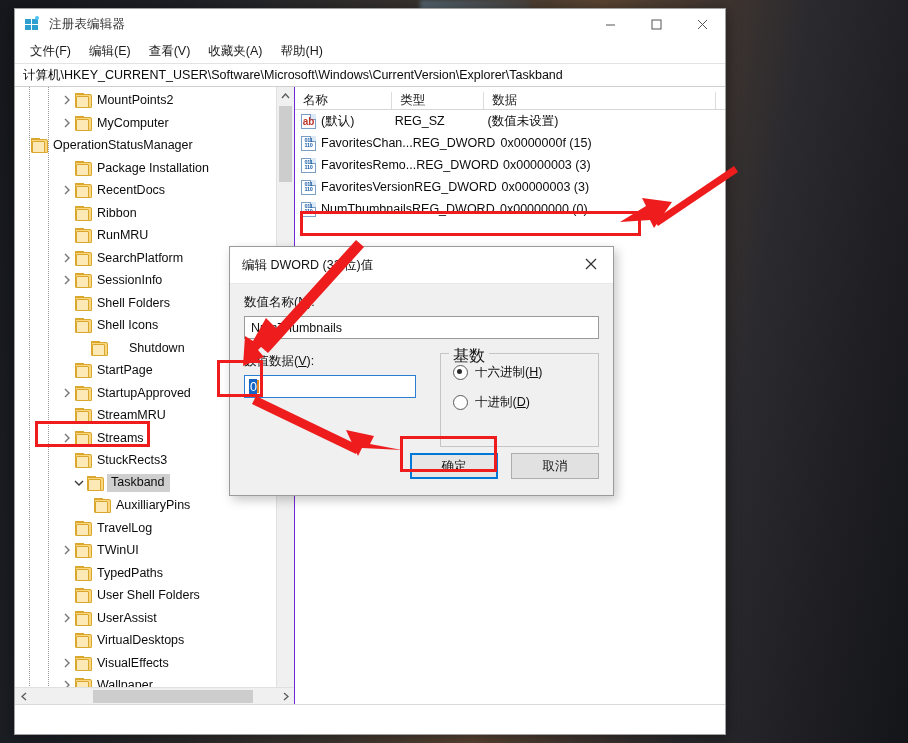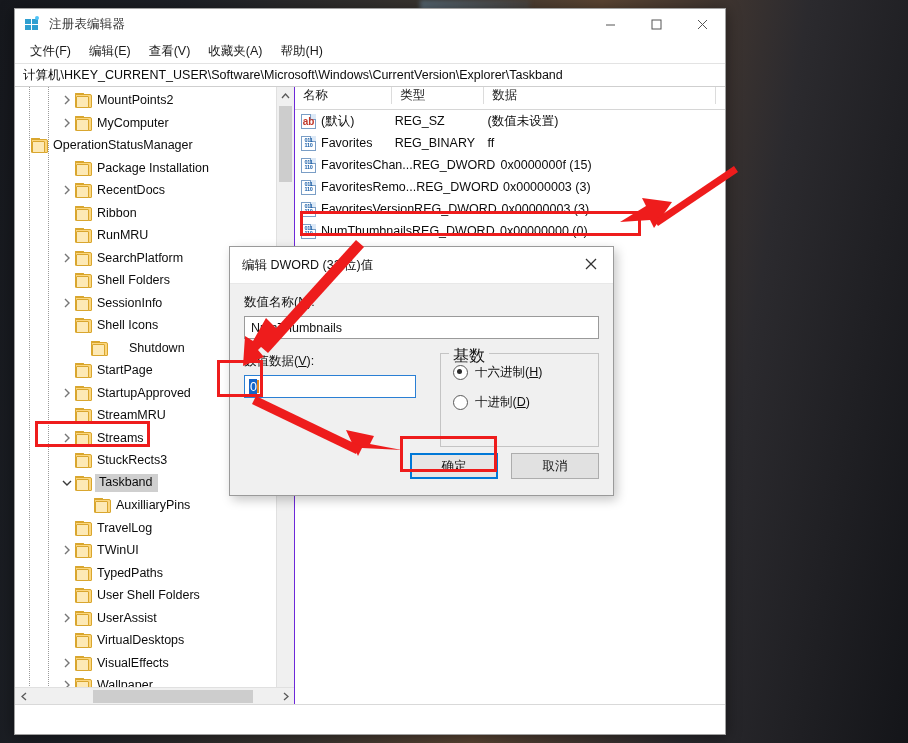--- a/index.html
+++ b/index.html
@@ -135,21 +135,21 @@
     background:#cfcfcf; padding: 2px 5px 3px 4px; margin-left:-2px;
   }
   .dots {
     position:absolute; top:0; bottom:0; width:1px;
     background-image: linear-gradient(to bottom, #9a9a9a 1px, transparent 1px);
     background-size: 1px 2px;
   }
 
   
   .lheader {
-    display:flex; height: 22px; align-items:flex-start;
+    display:flex; height: 22px; align-items:flex-end;
     border-bottom: 1px solid #d6d6d6; background:#fff;
     font-size: 12.5px; color:#1a1a1a;
   }
   .lheader .col {
     display:flex; align-items:center; padding-left: 8px;
     border-right: 1px solid #dcdcdc; box-sizing:border-box;
   }
   .col-name { width: 122px; }
   .col-type { width: 115px; }
   .col-data { width: 294px; }
@@ -425,42 +425,42 @@
                 </svg>
               </span>
               <span class="folder">
                 <span class="tab"></span>
                 <span class="back"></span>
                 <span class="front"></span>
               </span>
               <span class="lbl">SearchPlatform</span>
             </div>
             <div class="tnode" style="padding-left: 44px;">
+              <span class="chev">
+                <svg width="8" height="10" viewBox="0 0 8 10">
+                  <polyline points="2,1 6,5 2,9" fill="none" stroke="#767676" stroke-width="1.4"></polyline>
+                </svg>
+              </span>
+              <span class="folder">
+                <span class="tab"></span>
+                <span class="back"></span>
+                <span class="front"></span>
+              </span>
+              <span class="lbl">SessionInfo</span>
+            </div>
+            <div class="tnode" style="padding-left: 44px;">
               <span class="chev"></span>
               <span class="folder">
                 <span class="tab"></span>
                 <span class="back"></span>
                 <span class="front"></span>
               </span>
               <span class="lbl">Shell Folders</span>
             </div>
             <div class="tnode" style="padding-left: 44px;">
-              <span class="chev">
-                <svg width="8" height="10" viewBox="0 0 8 10">
-                  <polyline points="2,1 6,5 2,9" fill="none" stroke="#767676" stroke-width="1.4"></polyline>
-                </svg>
-              </span>
-              <span class="folder">
-                <span class="tab"></span>
-                <span class="back"></span>
-                <span class="front"></span>
-              </span>
-              <span class="lbl">SessionInfo</span>
-            </div>
-            <div class="tnode" style="padding-left: 44px;">
               <span class="chev"></span>
               <span class="folder">
                 <span class="tab"></span>
                 <span class="back"></span>
                 <span class="front"></span>
               </span>
               <span class="lbl">Shell Icons</span>
             </div>
             <div class="tnode" style="padding-left: 44px; gap: 16px;">
               <span class="chev"></span>
@@ -517,21 +517,21 @@
             </div>
             <div class="tnode" style="padding-left: 44px;">
               <span class="chev"></span>
               <span class="folder">
                 <span class="tab"></span>
                 <span class="back"></span>
                 <span class="front"></span>
               </span>
               <span class="lbl">StuckRects3</span>
             </div>
-            <div class="tnode selected" style="padding-left: 44px;">
+            <div class="tnode selected" style="padding-left: 44px; margin-left: 12px;">
               <span class="chev">
                 <svg width="10" height="8" viewBox="0 0 10 8">
                   <polyline points="1,2 5,6 9,2" fill="none" stroke="#3a3a3a" stroke-width="1.4"></polyline>
                 </svg>
               </span>
               <span class="folder">
                 <span class="tab"></span>
                 <span class="back"></span>
                 <span class="front"></span>
               </span>
@@ -684,32 +684,20 @@
               <div class="c-type">REG_SZ</div>
               <div class="c-data">(数值未设置)</div>
             </div>
             <div class="lrow">
               <div class="c-name">
                 <span class="vicon bin">
                   <span class="page"></span>
                   <span class="fold"></span>
                   <span class="txt">011<br>110</span>
                 </span>
-                <span>Favorites</span>
-              </div>
-              <div class="c-type">REG_BINARY</div>
-              <div class="c-data">ff</div>
-            </div>
-            <div class="lrow">
-              <div class="c-name">
-                <span class="vicon bin">
-                  <span class="page"></span>
-                  <span class="fold"></span>
-                  <span class="txt">011<br>110</span>
-                </span>
                 <span>FavoritesChan...</span>
               </div>
               <div class="c-type">REG_DWORD</div>
               <div class="c-data">0x0000000f (15)</div>
             </div>
             <div class="lrow">
               <div class="c-name">
                 <span class="vicon bin">
                   <span class="page"></span>
                   <span class="fold"></span>

